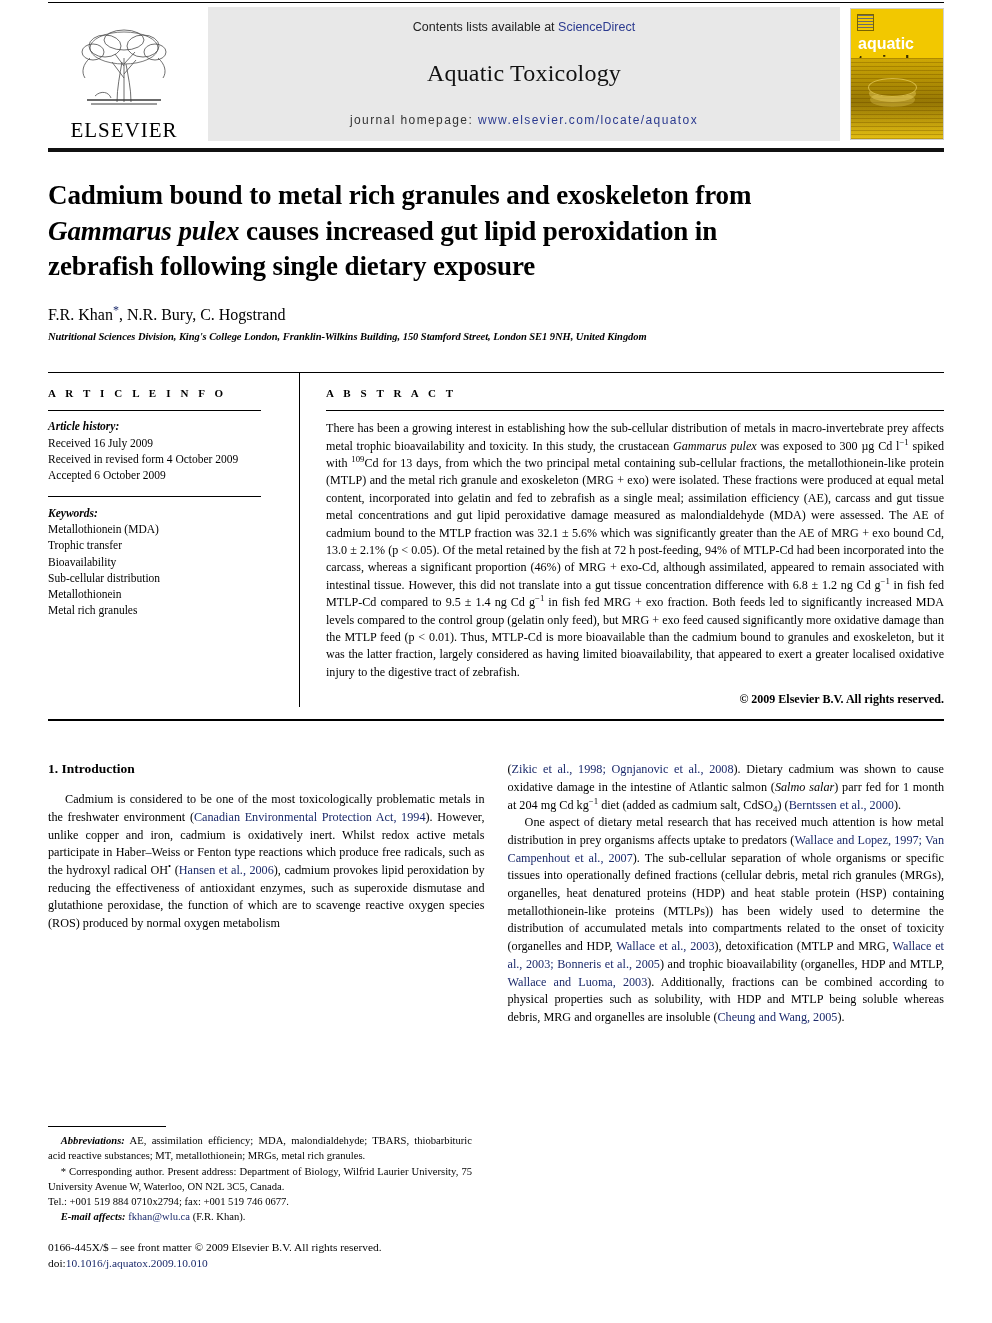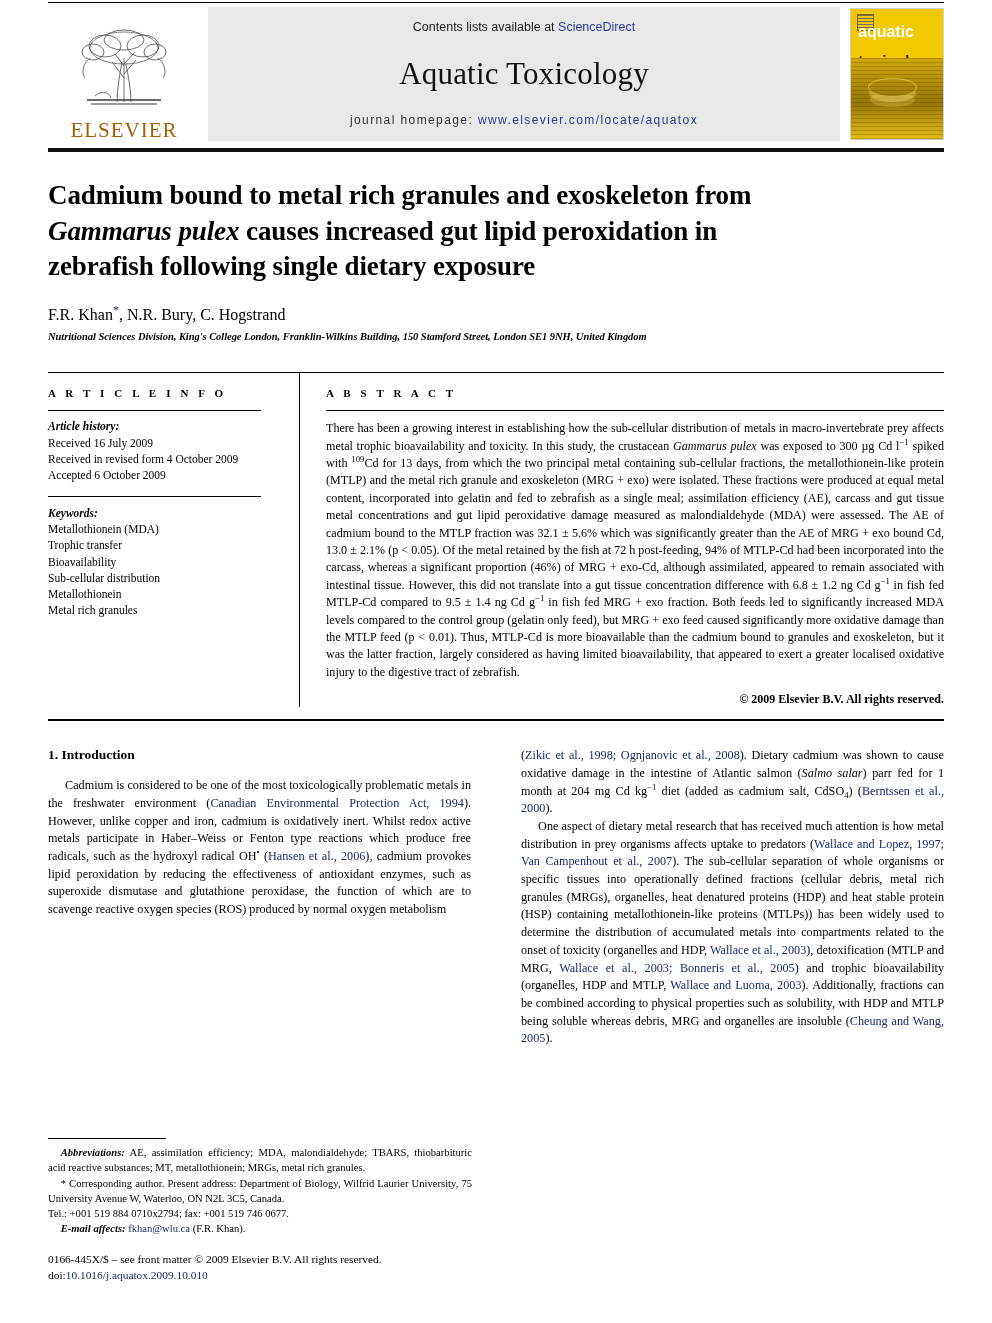--- a/index.html
+++ b/index.html
@@ -47,21 +47,21 @@
     display: flex;
     flex-direction: column;
     align-items: center;
     justify-content: flex-end;
     padding-bottom: 4px;
     box-sizing: border-box;
   }
   .elsevier-tree { display:block; }
   .elsevier-word {
     font-family: "Liberation Serif", serif;
-    color: #a16207;
+    color: #000000;
     font-size: 21px;
     letter-spacing: 1px;
     line-height: 1;
     margin-top: 6px;
   }
   .masthead-center {
     flex: 1 1 auto;
     background: #e8e8e8;
     display: flex;
     flex-direction: column;
@@ -72,21 +72,21 @@
     margin: 4px 10px 4px 8px;
   }
   .contents-line {
     font-family: "Liberation Sans", sans-serif;
     font-size: 12.5px;
     color: #222;
   }
   .contents-line .link { color: #2b3a8f; }
   .journal-title {
     font-family: "Liberation Serif", serif;
-    font-size: 31px;
+    font-size: 24px;
     color: #111;
     letter-spacing: 0.2px;
   }
   .homepage-line {
     font-family: "Liberation Sans", sans-serif;
     font-size: 12px;
     color: #333;
     letter-spacing: 1.4px;
   }
   .homepage-line .url { color: #2b3a8f; }
@@ -116,21 +116,21 @@
     border-radius:50%;
     border:1px solid rgba(255,230,120,0.55);
     box-shadow: 0 6px 0 -1px rgba(255,230,120,0.35), 0 12px 0 -2px rgba(255,230,120,0.25);
   }
   .cover-mini-logo {
     position:absolute; top:5px; left:6px; width:15px; height:15px;
     background: repeating-linear-gradient(to bottom, #6b6b6b 0 1px, #f2c800 1px 3px);
     border: 1px solid #7a6400;
   }
   .cover-word-1 {
-    position: absolute; top: 15px; left: 7px;
+    position: absolute; top: 27px; left: 7px;
     font-family: "Liberation Sans", sans-serif;
     font-weight: bold; font-size: 16px; color: #ffffff; line-height: 1;
   }
   .cover-word-2 {
     position: absolute; top: 45px; left: 7px;
     font-family: "Liberation Sans", sans-serif;
     font-weight: bold; font-size: 16px; color: #3a2f00; line-height: 1;
   }
   .masthead-rule {
     border-top: 4px solid #111;
@@ -207,22 +207,22 @@
     padding-top: 11px;
   }
   .abstract-bottom-rule {
     border-top: 2.5px solid #000;
     margin-top: 12px;
   }
 
   
   .body-cols {
     display: flex;
-    margin-top: 26px;
-    gap: 50px;
+    margin-top: 40px;
+    gap: 23px;
   }
   .body-col { flex: 1 1 0; width: 0; }
   .sec-heading {
     font-weight: bold;
     font-size: 13.5px;
     margin-bottom: 14px;
   }
   .para {
     font-size: 12.2px;
     line-height: 1.45;
@@ -232,21 +232,21 @@
     hyphens: auto;
   }
   .para.no-indent { text-indent: 0; }
   .cite { color: #1b2a6b; }
   .it { font-style: italic; }
 
   
   .footnotes {
     position: absolute;
     left: 48px;
-    bottom: 42px;
+    bottom: 54px;
     width: 424px;
   }
   .fn-rule {
     border-top: 1px solid #000;
     width: 118px;
     margin-bottom: 6px;
   }
   .fn {
     font-size: 10.6px;
     line-height: 1.42;

